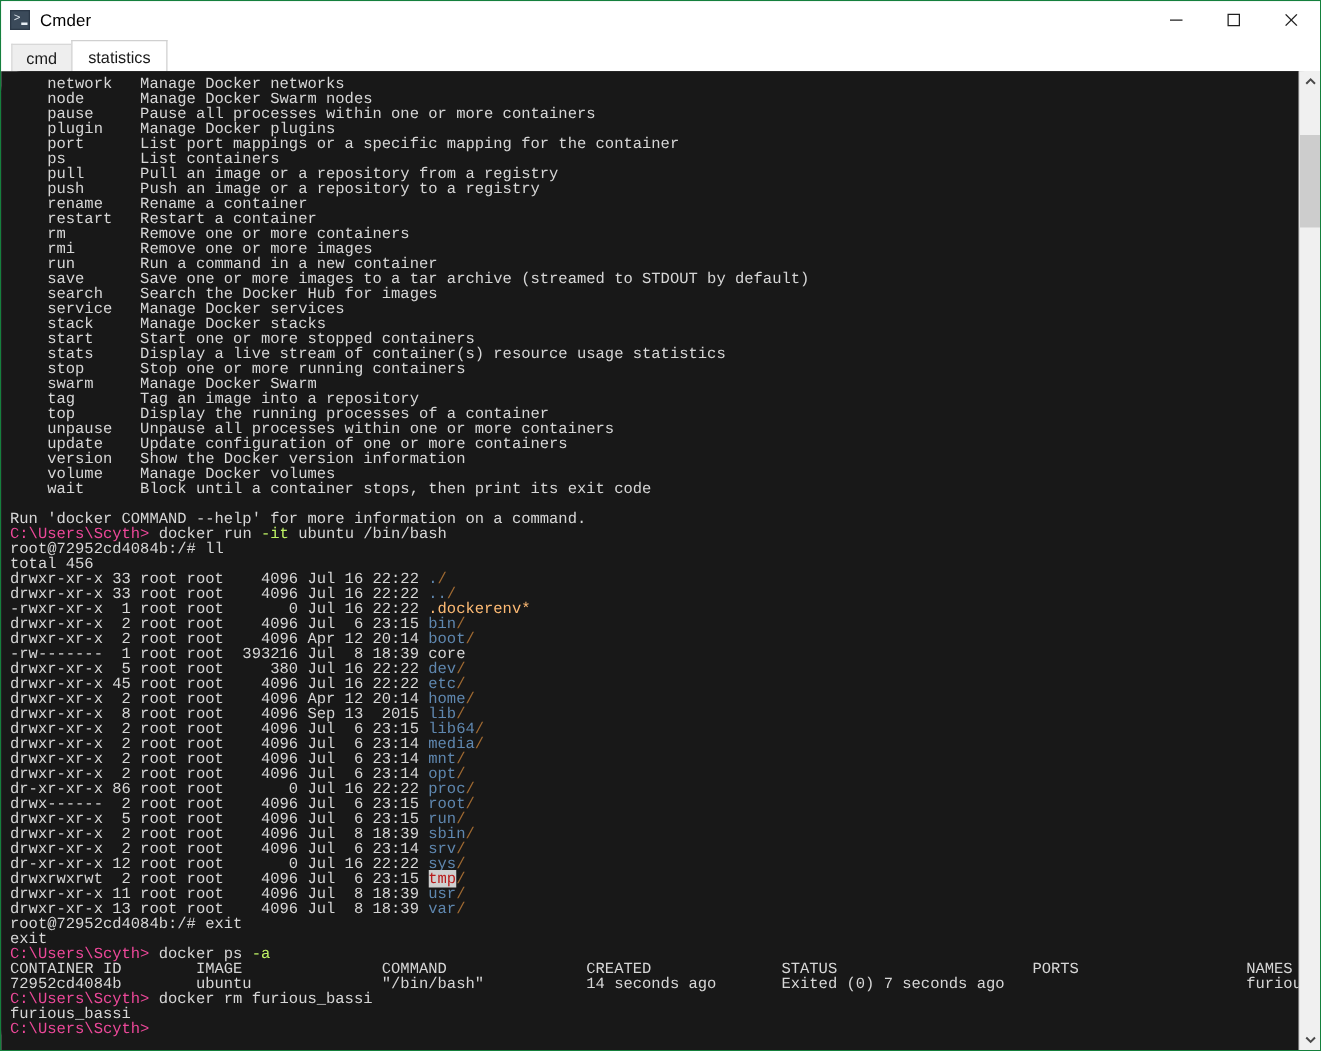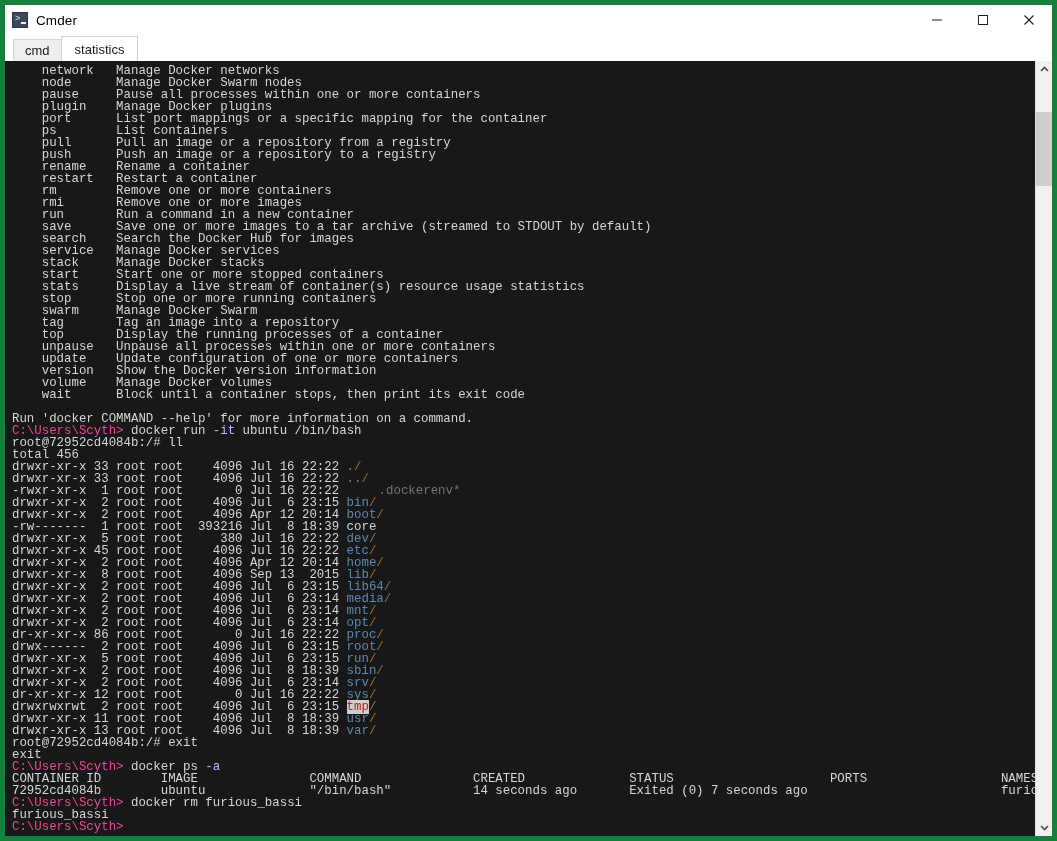--- a/index.html
+++ b/index.html
@@ -10,21 +10,21 @@
     width: 1057px; height: 841px;
     overflow: hidden;
     font-family: "Liberation Sans", sans-serif;
   }
 
   .window {
     position: absolute;
     left: 0; top: 0;
     width: 1057px; height: 841px;
     box-sizing: border-box;
-    border: 5px solid #15803d;
+    border: 1px solid #15803d;
     background: #ffffff;
     display: flex;
     flex-direction: column;
   }
 
   
   .titlebar {
     height: 30px;
     flex: 0 0 30px;
     background: #ffffff;
@@ -132,24 +132,24 @@
     line-height: 12px;
     color: #d6d6d6;
     white-space: pre;
     letter-spacing: 0px;
   }
   .term .line { height: 12px; }
 
   
   .c-white   { color: #d6d6d6; }
   .c-prompt  { color: #ec4899; }
-  .c-dim     { color: #c4b5fd; }
+  .c-dim     { color: #bef264; }
   .c-dir     { color: #5f87af; }
   .c-slash   { color: #a06a32; }
-  .c-exec    { color: #737373; margin-left: 32px; }
+  .c-exec    { color: #fdba74; }
   .c-sticky  { background: #cfcfcf; color: #b91c1c; }
 
   
   .scrollbar {
     flex: 0 0 17px;
     width: 17px;
     background: #f0f0f0;
     border-left: 1px solid #e0e0e0;
     display: flex;
     flex-direction: column;

